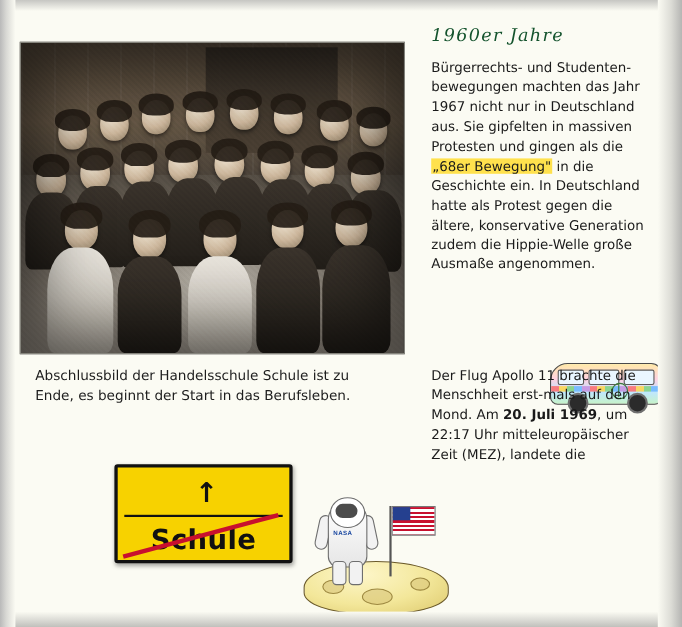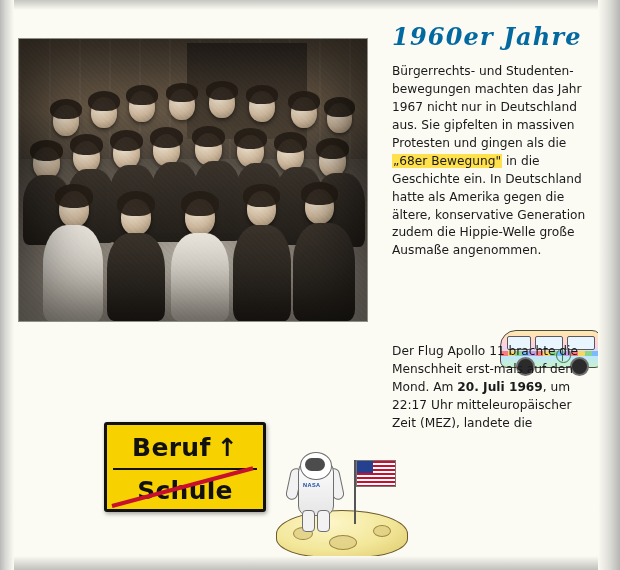--- a/index.html
+++ b/index.html
@@ -284,23 +284,23 @@
   
   .right-col {
     position: absolute;
     left: 392px;
     top: 22px;
     width: 204px;
   }
   .era-title {
     font-family: "DejaVu Serif", serif;
     font-style: italic;
-    font-weight: bold;
-    font-size: 24px;
-    color: #0369a1;
+    font-weight: normal;
+    font-size: 16px;
+    color: #14532d;
     letter-spacing: 1.2px;
     margin: 0 0 12px 0;
   }
   .para {
     font-family: "DejaVu Sans", sans-serif;
     font-size: 12.2px;
     line-height: 1.47;
     color: #1a1a1a;
     margin: 0 0 13px 0;
     text-align: left;
@@ -438,26 +438,26 @@
       <div class="body-blob body-light" style="left:24px;  top:186px; width:60px; height:96px;"></div>
       <div class="body-blob" style="left:88px;  top:194px; width:58px; height:88px;"></div>
       <div class="body-blob body-light" style="left:152px; top:194px; width:58px; height:88px;"></div>
       <div class="body-blob" style="left:214px; top:186px; width:58px; height:96px;"></div>
       <div class="body-blob" style="left:274px; top:184px; width:62px; height:98px;"></div>
 
       <div class="photo-grain"></div>
       <div class="photo-vignette"></div>
     </div>
 
+    <div class="caption">Abschlussbild der Handelsschule Schule ist zu Ende, es beginnt der Start in das Berufsleben.</div>
   </div>
 
   <div class="sign-wrap">
     <div class="sign">
       <div class="sign-top">
-        <span>Beruf</span>
         <span class="sign-arrow">↑</span>
       </div>
       <div class="sign-line"></div>
       <div class="sign-bottom">Schule</div>
     </div>
     <div class="strike"></div>
   </div>
 
   <div class="astro">
     <div class="moon">
@@ -488,20 +488,20 @@
       <div class="bus-stripe"></div>
     </div>
     <div class="peace"></div>
     <div class="wheel" style="left:16px;"></div>
     <div class="wheel" style="left:70px;"></div>
   </div>
 
   <div class="right-col">
     <h1 class="era-title">1960er Jahre</h1>
 
-    <p class="para"><span>Bürgerrechts- und Studenten-bewegungen machten das Jahr 1967 nicht nur in Deutschland aus. Sie gipfelten in massiven Protesten und gingen als die </span><span class="hl">„68er Bewegung"</span><span> in die Geschichte ein. In Deutschland hatte als Amerika gegen die ältere, konservative Generation zudem die Hippie-Welle große Ausmaße angenommen.</span></p>
+    <p class="para"><span>Bürgerrechts- und Studenten-bewegungen machten das Jahr 1967 nicht nur in Deutschland aus. Sie gipfelten in massiven Protesten und gingen als die </span><span class="hl">„68er Bewegung"</span><span> in die Geschichte ein. In Deutschland hatte als Protest gegen die ältere, konservative Generation zudem die Hippie-Welle große Ausmaße angenommen.</span></p>
 
 
     <div style="height:70px;"></div>
 
     <p class="para"><span>Der Flug Apollo 11 brachte die Menschheit erst-mals auf den Mond. Am </span><span class="bold">20. Juli 1969</span><span>, um 22:17 Uhr mitteleuropäischer Zeit (MEZ), landete die </span></p>
   </div>
 </div>
 
 </body></html>

